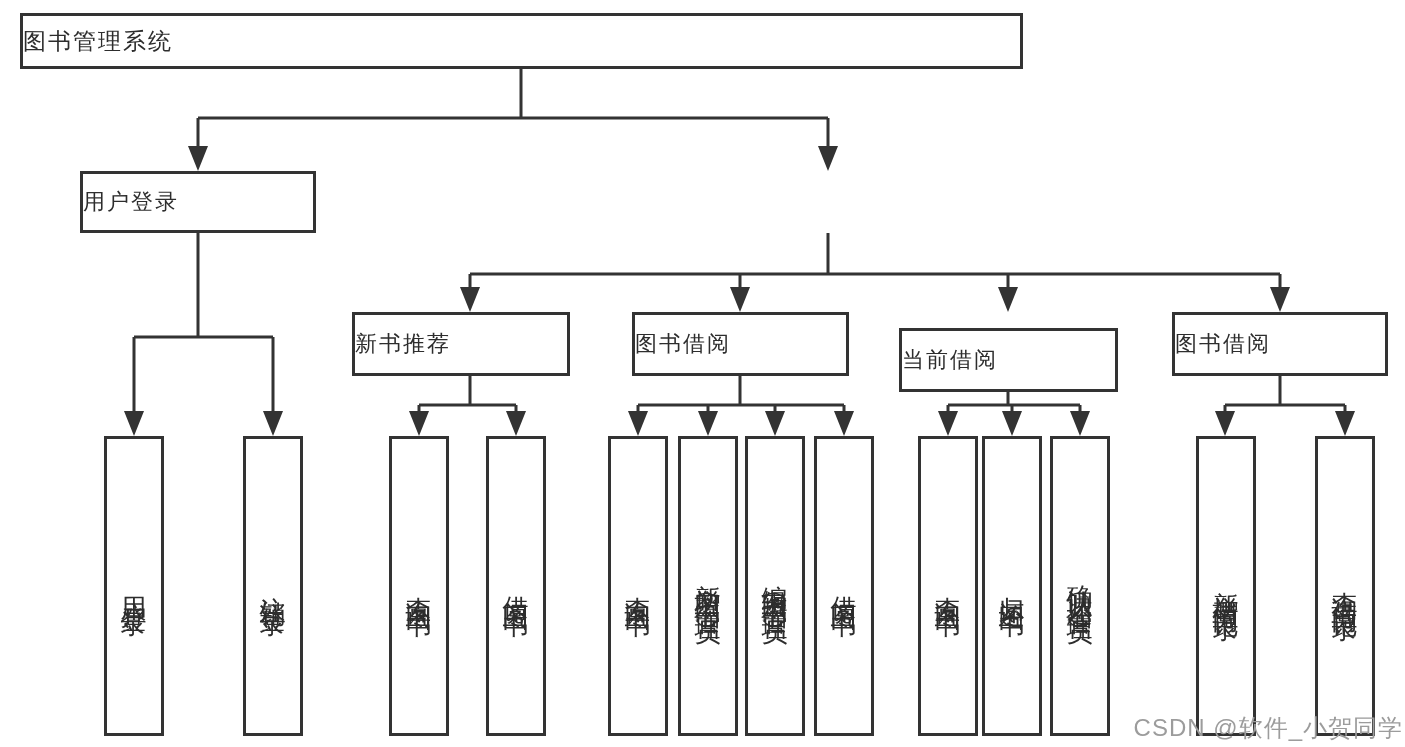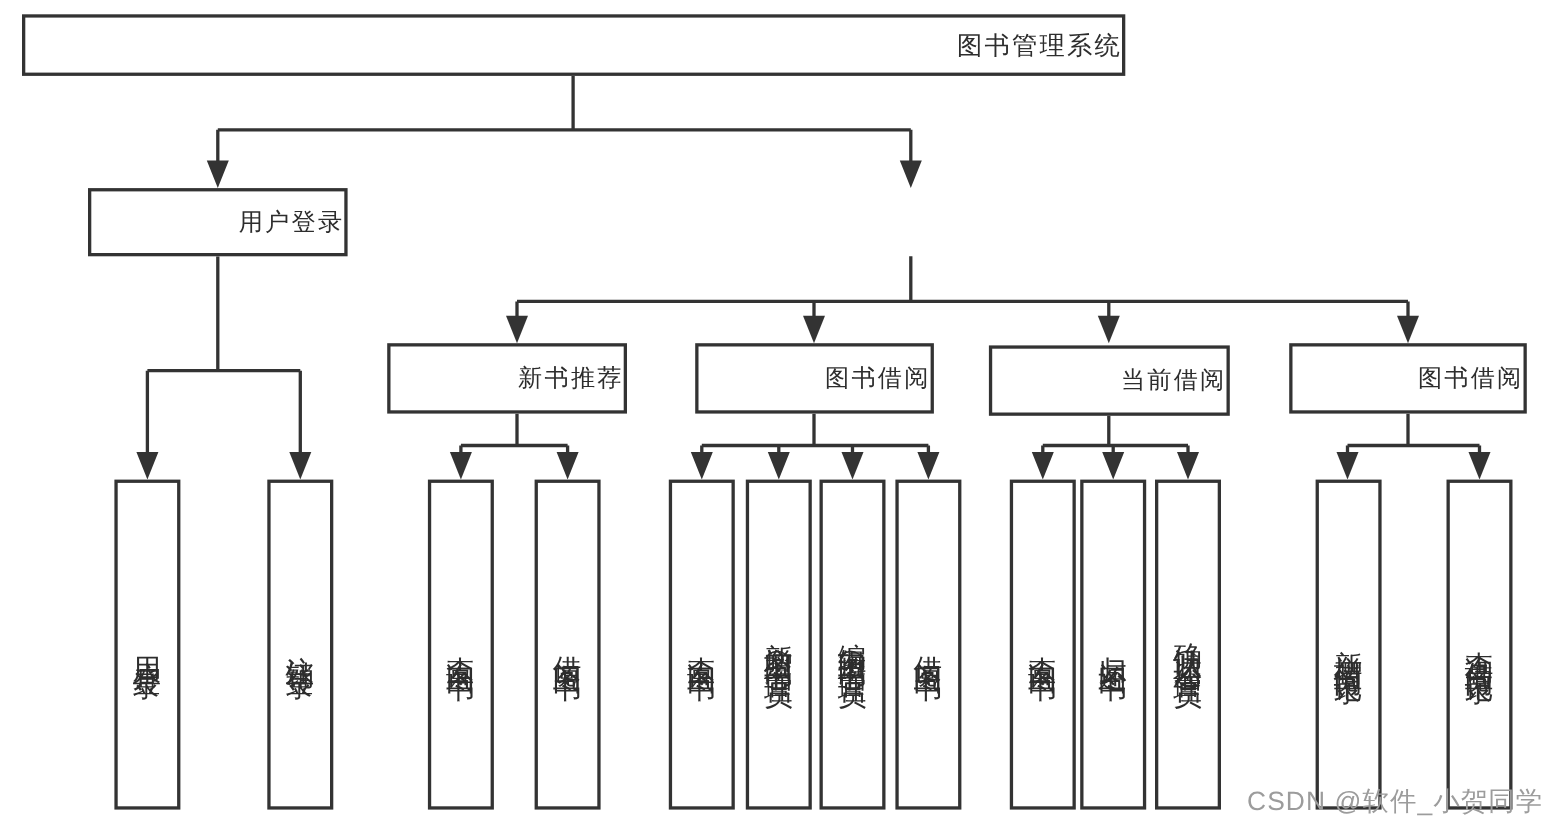--- a/index.html
+++ b/index.html
@@ -14,21 +14,21 @@
     width:1405px;height:747px;
     background:var(--box-bg);
     overflow:hidden;
     font-family:"Liberation Sans","DejaVu Sans",sans-serif;
   }
   #connectors{position:absolute;left:0;top:0;z-index:1;}
   .hbox{
     position:absolute;
     background:var(--box-bg);
     border:3px solid var(--line);
-    display:flex;align-items:center;justify-content:flex-end;
+    display:flex;align-items:center;justify-content:flex-start;
     font-size:22px;letter-spacing:2px;color:var(--text);
     z-index:2;white-space:nowrap;
   }
   .hbox.root{font-size:23px;}
   .vbox{
     position:absolute;
     width:54px;height:294px;top:436px;
     background:var(--box-bg);
     border:3px solid var(--line);
     display:flex;align-items:center;justify-content:center;
@@ -87,21 +87,21 @@
   <div class="hbox" style="left:80px;top:171px;width:230px;height:56px">
     <span>用户登录</span>
   </div>
 
   <div class="hbox" style="left:352px;top:312px;width:212px;height:58px">
     <span>新书推荐</span>
   </div>
   <div class="hbox" style="left:632px;top:312px;width:211px;height:58px">
     <span>图书借阅</span>
   </div>
-  <div class="hbox" style="left:899px;top:314px;width:213px;height:58px">
+  <div class="hbox" style="left:899px;top:328px;width:213px;height:58px">
     <span>当前借阅</span>
   </div>
   <div class="hbox" style="left:1172px;top:312px;width:210px;height:58px">
     <span>图书借阅</span>
   </div>
 
   <div class="vbox" style="left:104px">
     <span>用户登录</span>
   </div>
   <div class="vbox" style="left:243px">

